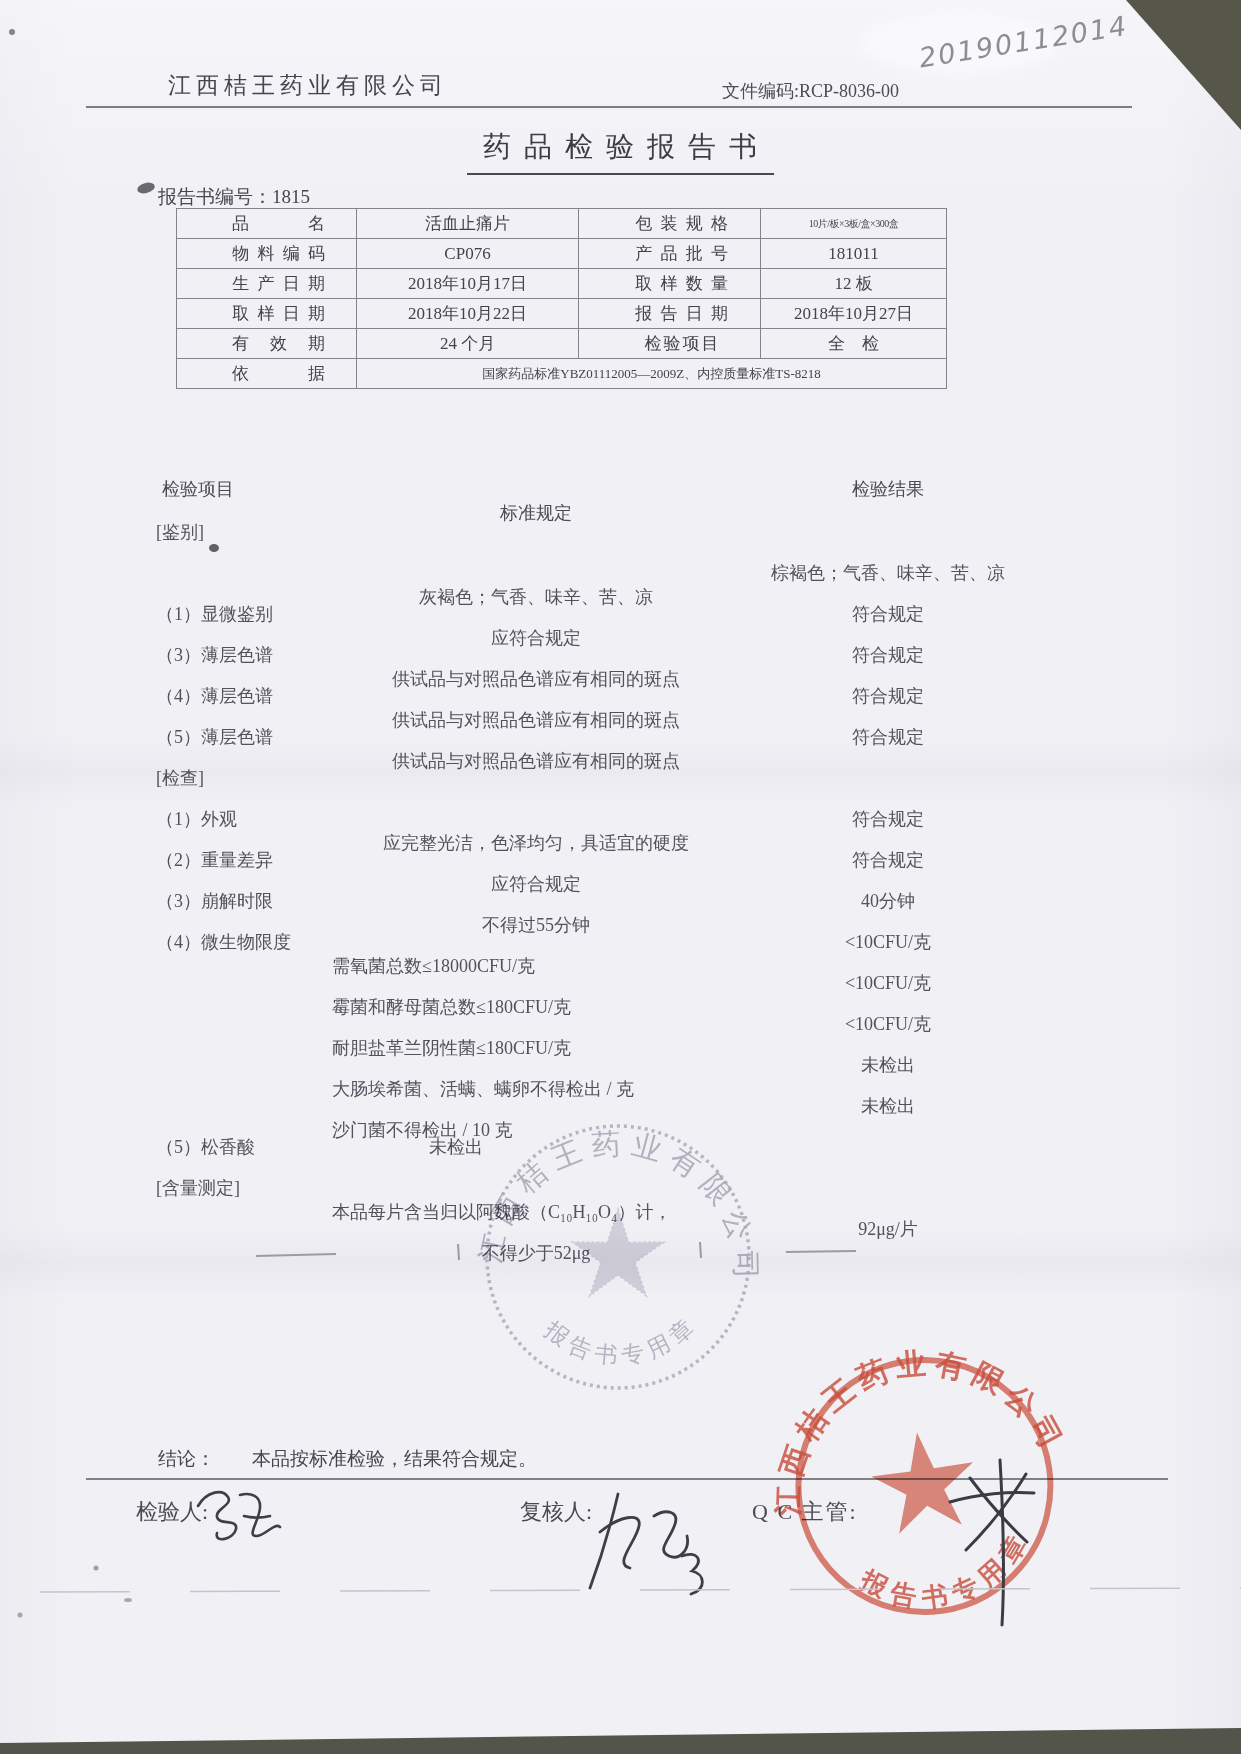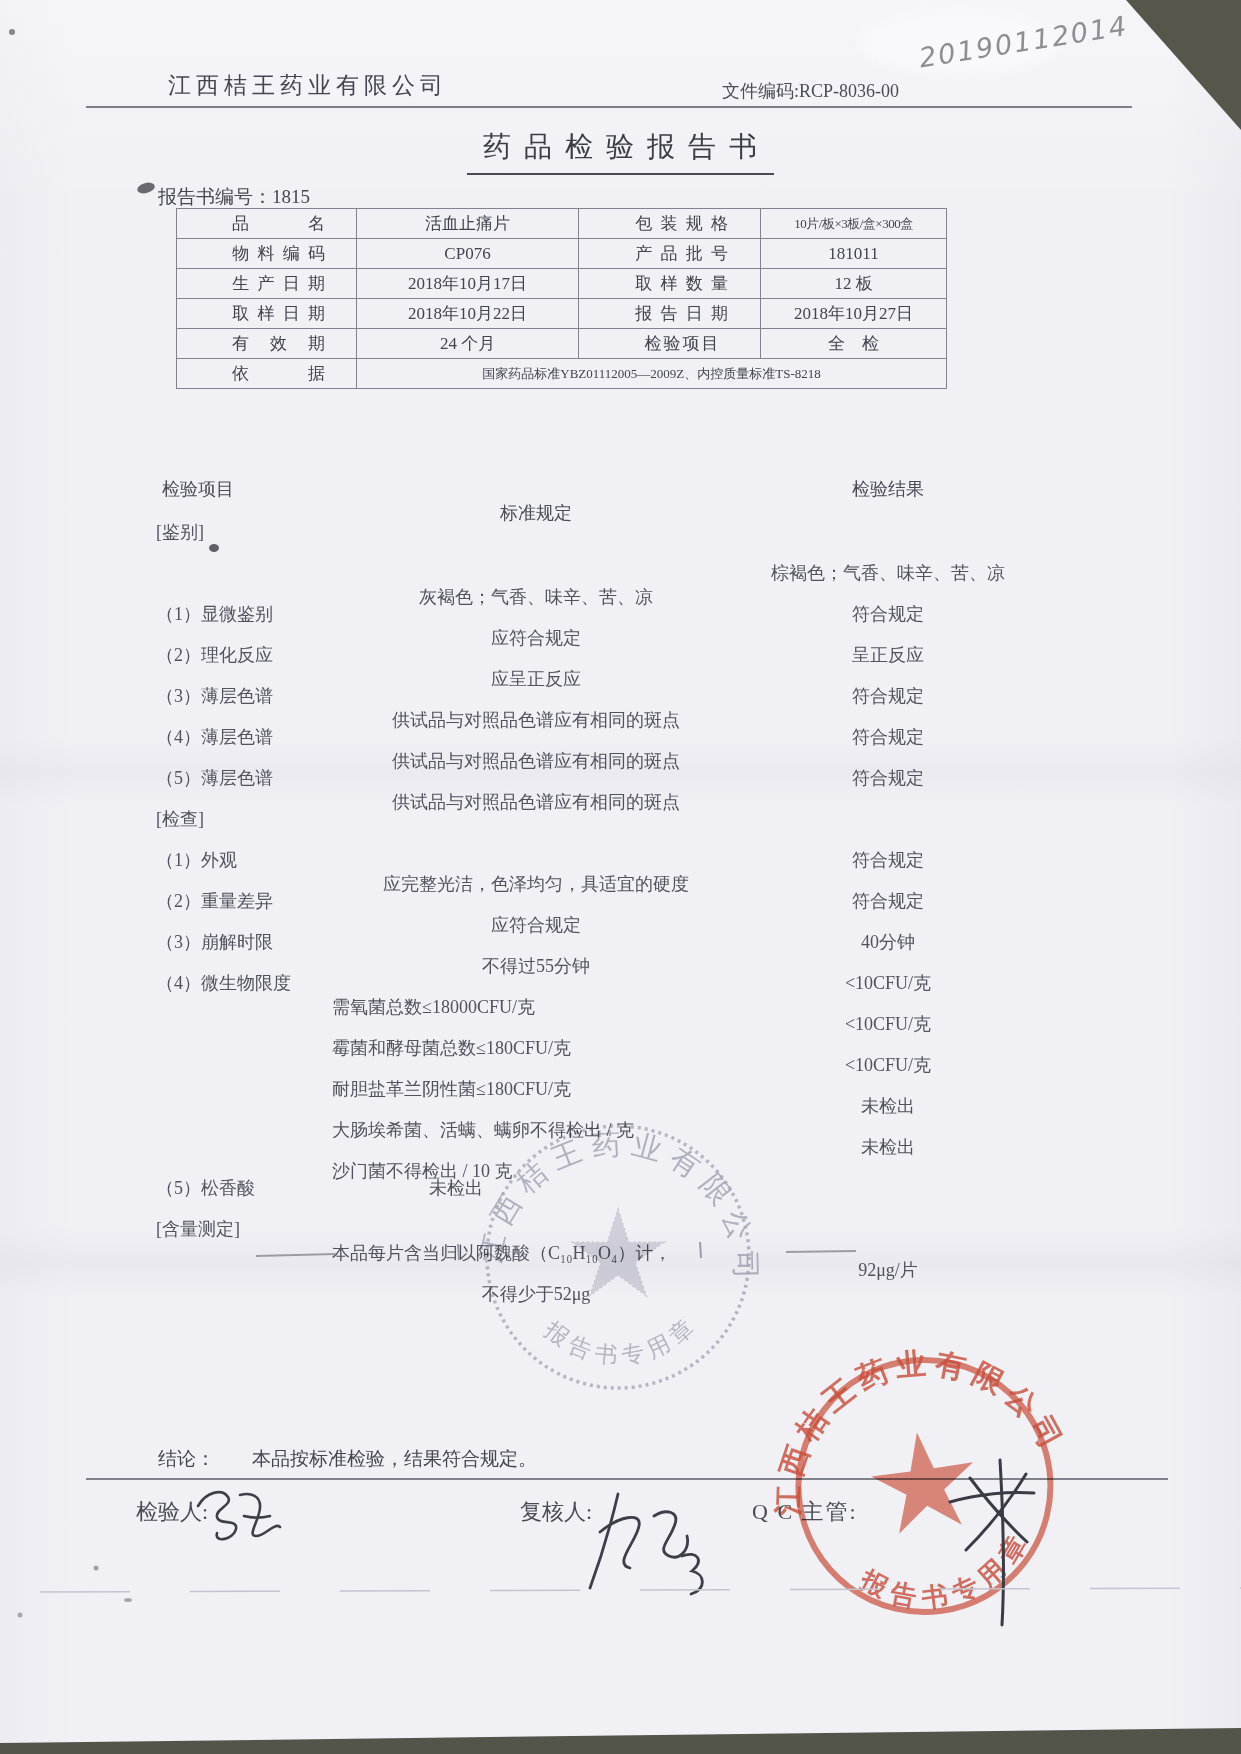--- a/index.html
+++ b/index.html
@@ -22,21 +22,21 @@
   .title-wrap{left:0;top:128px;width:100%;text-align:center;}
   .title-inner{display:inline-block;font-size:28px;letter-spacing:13px;color:#3d3d46;
     border-bottom:2px solid #4a4a53;padding:0 4px 7px 16px;}
   .report-no{left:158px;top:184px;font-size:19px;color:#46464f;}
   
   .info-table{left:176px;top:208px;width:770px;border-collapse:collapse;table-layout:fixed;
     font-size:17px;color:#43434d;}
   .info-table td{border:1.6px solid #83838e;height:29px;text-align:center;padding:0 2px;
     white-space:nowrap;overflow:hidden;}
   .info-table td.label-cell{letter-spacing:2px;padding-left:28px;}
-  .info-table tr:first-child td:nth-child(4){font-size:13px;letter-spacing:-0.5px;}
+  .info-table tr:first-child td:nth-child(4){font-size:10px;letter-spacing:-0.5px;}
   
   .results{left:130px;top:466px;width:1000px;font-size:18px;color:#52525d;}
   .rrow{display:flex;height:41px;align-items:center;}
   .rrow.hdr{height:45px;color:#4b4b56;}
   .c-item{width:190px;padding-left:26px;box-sizing:border-box;white-space:nowrap;}
   .c-std{width:432px;text-align:center;white-space:nowrap;margin-top:48px;}
   .c-std.left{text-align:left;padding-left:12px;box-sizing:border-box;}
   .c-res{width:272px;text-align:center;white-space:nowrap;}
   
   .concl-label{left:158px;top:1446px;font-size:19px;color:#45454f;}
@@ -137,25 +137,20 @@
         </div>
         <div class="rrow">
           <div class="c-item"></div>
           <div class="c-std">灰褐色；气香、味辛、苦、凉</div>
           <div class="c-res">棕褐色；气香、味辛、苦、凉</div>
         </div>
         <div class="rrow">
           <div class="c-item">（1）显微鉴别</div>
           <div class="c-std">应符合规定</div>
           <div class="c-res">符合规定</div>
-        </div>
-        <div class="rrow">
-          <div class="c-item">（2）理化反应</div>
-          <div class="c-std">应呈正反应</div>
-          <div class="c-res">呈正反应</div>
         </div>
         <div class="rrow">
           <div class="c-item">（3）薄层色谱</div>
           <div class="c-std">供试品与对照品色谱应有相同的斑点</div>
           <div class="c-res">符合规定</div>
         </div>
         <div class="rrow">
           <div class="c-item">（4）薄层色谱</div>
           <div class="c-std">供试品与对照品色谱应有相同的斑点</div>
           <div class="c-res">符合规定</div>

